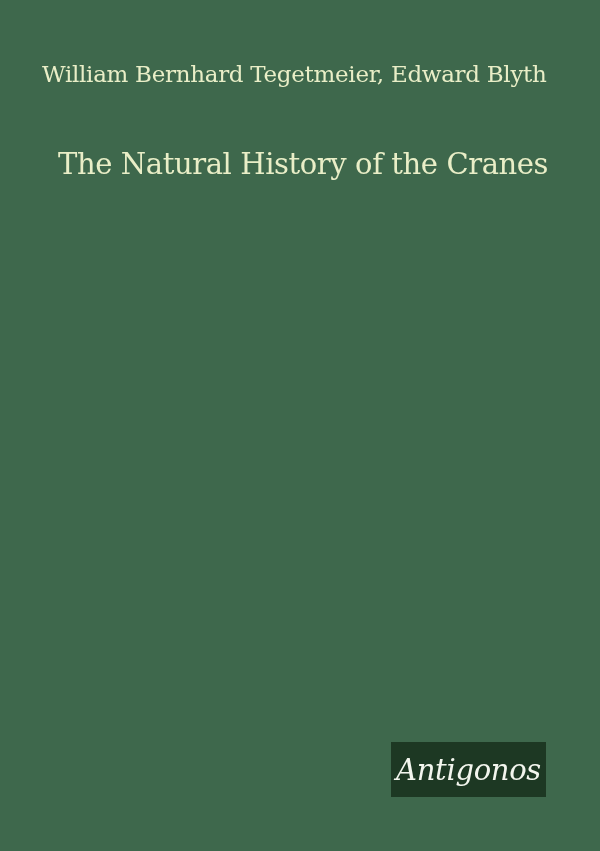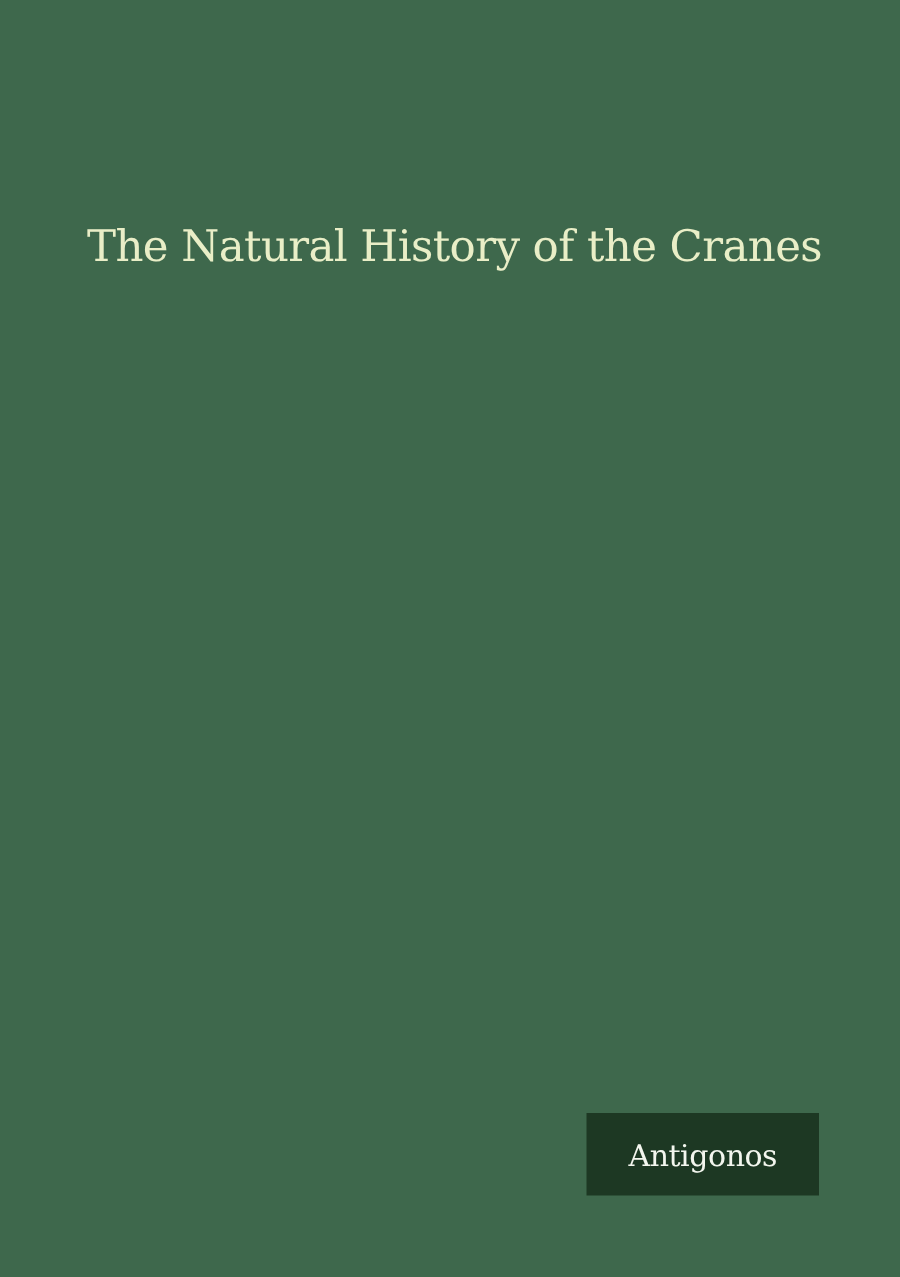--- a/index.html
+++ b/index.html
@@ -43,27 +43,29 @@
     left: 391px;
     top: 742px;
     width: 155px;
     height: 55px;
     background: #1d3823;
     display: flex;
     align-items: center;
     justify-content: center;
   }
   .publisher-badge span {
-    font-size: 20px;
+    font-size: 29px;
     font-weight: 400;
     letter-spacing: -0.3px;
     color: #f3f6ee;
+    font-style: italic;
   }
 </style>
 </head>
 <body>
 
 <div class="cover">
+  <div class="authors">William Bernhard Tegetmeier, Edward Blyth</div>
   <h1 class="title">The Natural History of the Cranes</h1>
   <div class="publisher-badge">
     <span>Antigonos</span>
   </div>
 </div>
 
 </body></html>

